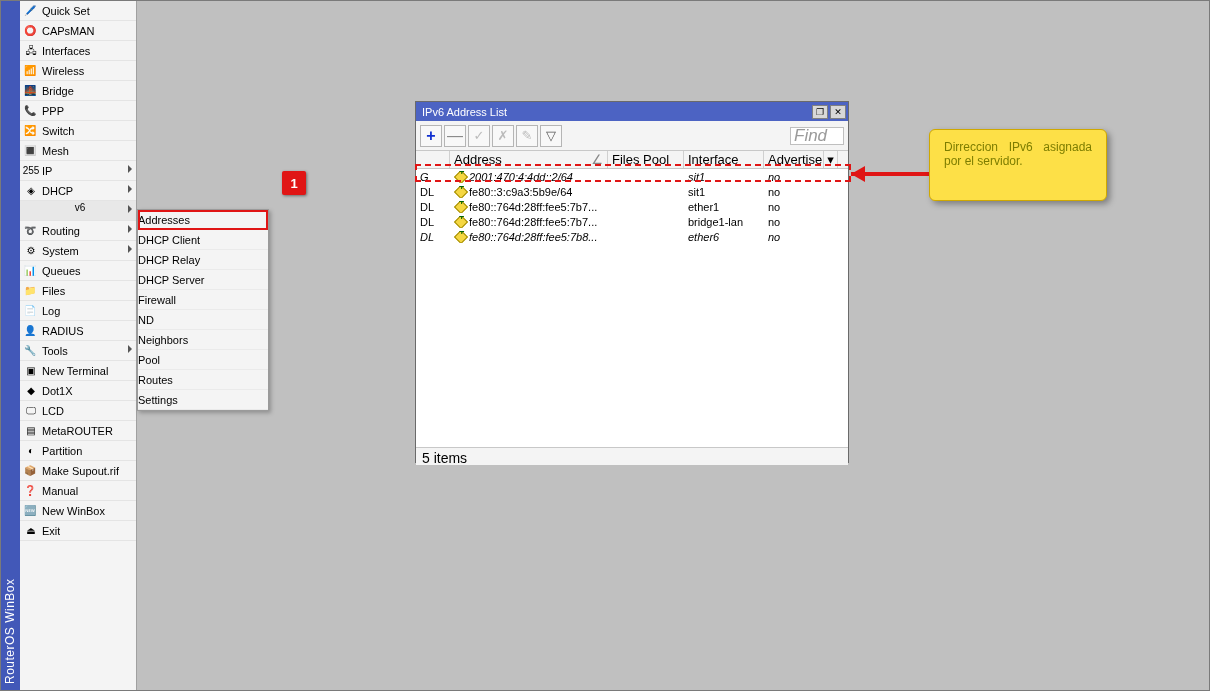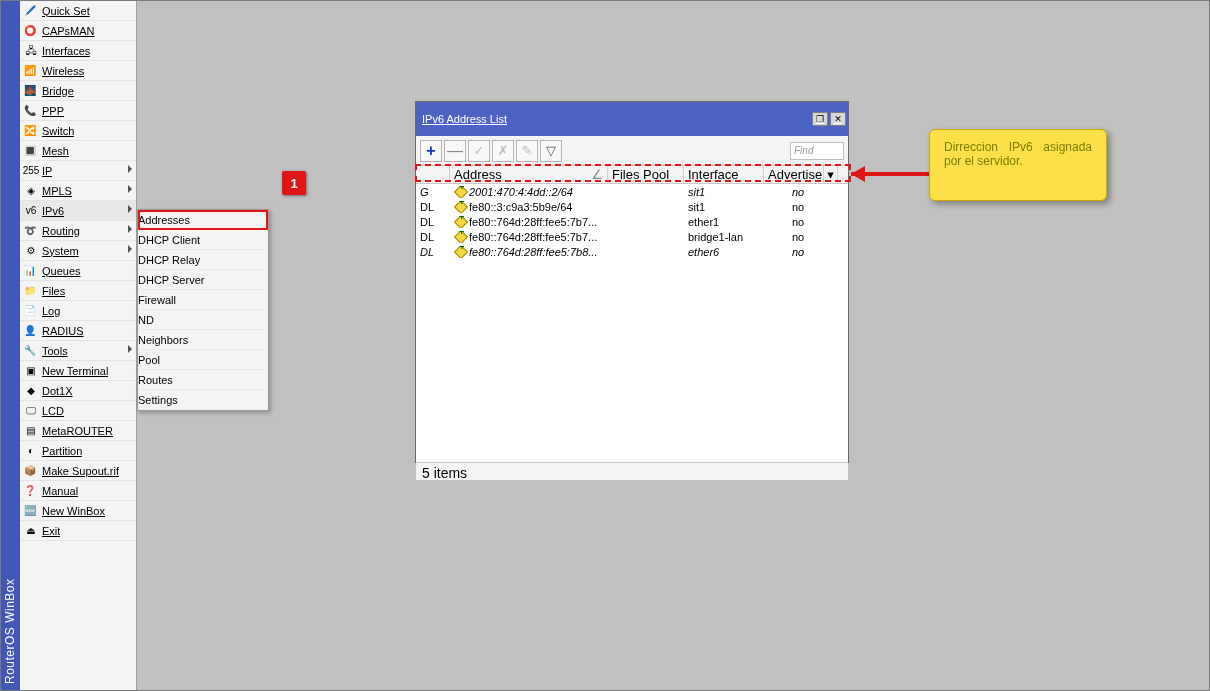--- a/index.html
+++ b/index.html
@@ -58,39 +58,40 @@
     display: flex;
     align-items: center;
     gap: 4px;
     cursor: pointer;
     position: relative;
     border-bottom: 1px solid #e4e4e4;
     color: #000;
   }
   .sidebar-item.selected {
     background: #e8e8e8;
+    flex-direction: column;
   }
   .sidebar-item .arrow {
     position: absolute;
     right: 4px;
     top: 4px;
     width: 0; height: 0;
     border-top: 4px solid transparent;
     border-bottom: 4px solid transparent;
     border-left: 4px solid #555;
   }
   .sb-icon {
     width: 14px; height: 14px;
     display: inline-flex;
     align-items: center;
     justify-content: center;
     font-size: 10px;
     flex-shrink: 0;
   }
-  .sb-label { white-space: nowrap; overflow: hidden; text-decoration: underline; }
+  .sb-label { white-space: nowrap; overflow: hidden; }
 
   
   .submenu {
     position: absolute;
     left: 136px; 
     top: 208px;
     width: 132px;
     background: #f4f4f4;
     border: 1px solid #9a9a9a;
     box-shadow: 2px 2px 4px rgba(0,0,0,0.25);
@@ -109,28 +110,27 @@
   .ipwin {
     position: absolute;
     left: 414px;
     top: 100px;
     width: 434px;
     height: 362px;
     background: #f4f4f4;
     border: 1px solid #6a6a6a;
   }
   .ipwin-title {
-    height: 34px;
+    height: 19px;
     background: #4c63c3;
     color: #fff;
     display: flex;
     align-items: center;
     padding: 0 2px 0 6px;
     font-size: 11px;
-    text-decoration: underline;
   }
   .ipwin-title .title-text { flex: 1; }
   .title-btn {
     width: 16px; height: 14px;
     background: #d8d8d8;
     border: 1px solid #808080;
     margin-left: 2px;
     display: inline-flex;
     align-items: center;
     justify-content: center;
@@ -163,21 +163,21 @@
   .tbtn.remove { color: #888; font-size:16px; line-height:10px;}
   .tbtn.disabled { color: #bbb; }
   .find-box {
     margin-left: auto;
     width: 54px; height: 18px;
     border: 1px solid #bfbfbf;
     background: #fff;
     font-style: italic;
     color: #9a9a9a;
     padding: 0 3px;
-    font-size: 10px;
+    font-size: 17px;
     display: flex;
     align-items: center;
   }
 
   
   .col-header {
     height: 18px;
     background: #f4f4f4;
     display: flex;
     border-bottom: 1px solid #c8c8c8;
@@ -209,21 +209,21 @@
     height: 15px;
     font-size: 11px;
     align-items: center;
   }
   .row .col { padding: 0 4px; overflow:hidden; white-space:nowrap; border-right:1px solid transparent;}
   .row.italic { font-style: italic; }
   .flag-col { width: 34px; padding-left:4px;}
   .addr-col { width: 158px; display:flex; align-items:center; gap:3px;}
   .pool-col { width: 76px; }
   .iface-col { width: 80px; }
-  .adv-col  { width: 60px; margin-left: 24px; }
+  .adv-col  { width: 60px; }
 
   .ip-icon {
     width:10px; height:10px;
     background:#f5d742;
     border:1px solid #a08a00;
     transform: rotate(45deg);
     flex-shrink:0;
     margin-left:2px;
   }
   .ip-icon.plus::after{
@@ -358,21 +358,21 @@
         <span class="sb-icon">🔳</span>
         <span class="sb-label">Mesh</span>
       </div>
       <div class="sidebar-item">
         <span class="sb-icon">255</span>
         <span class="sb-label">IP</span>
         <span class="arrow"></span>
       </div>
       <div class="sidebar-item">
         <span class="sb-icon">◈</span>
-        <span class="sb-label">MPLS</span>
+        <span class="sb-label">DHCP</span>
         <span class="arrow"></span>
       </div>
       <div class="sidebar-item selected">
         <span class="sb-icon">v6</span>
         <span class="sb-label">IPv6</span>
         <span class="arrow"></span>
       </div>
       <div class="sidebar-item">
         <span class="sb-icon">➰</span>
         <span class="sb-label">Routing</span>

